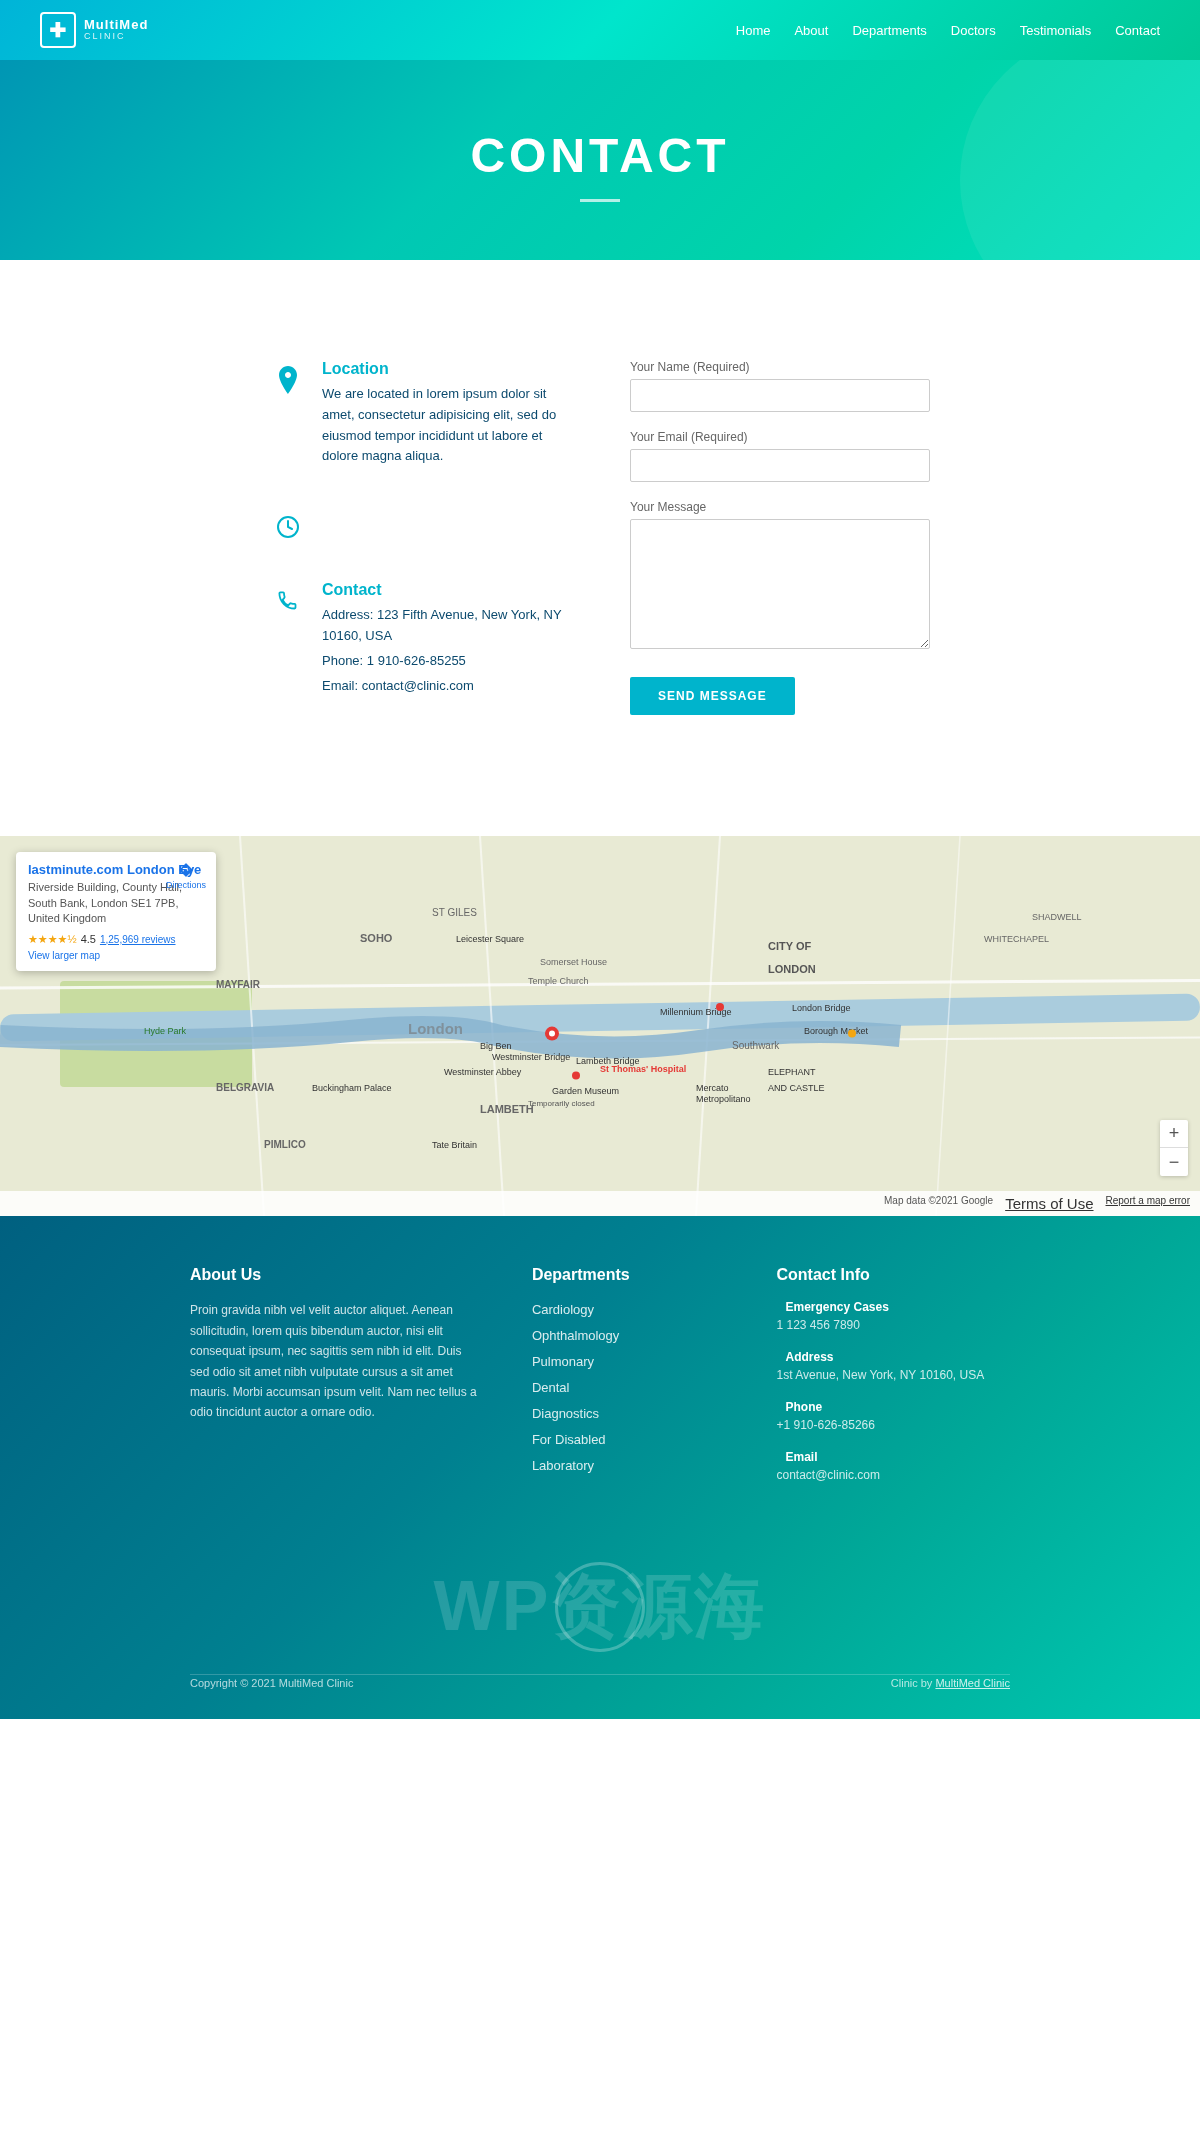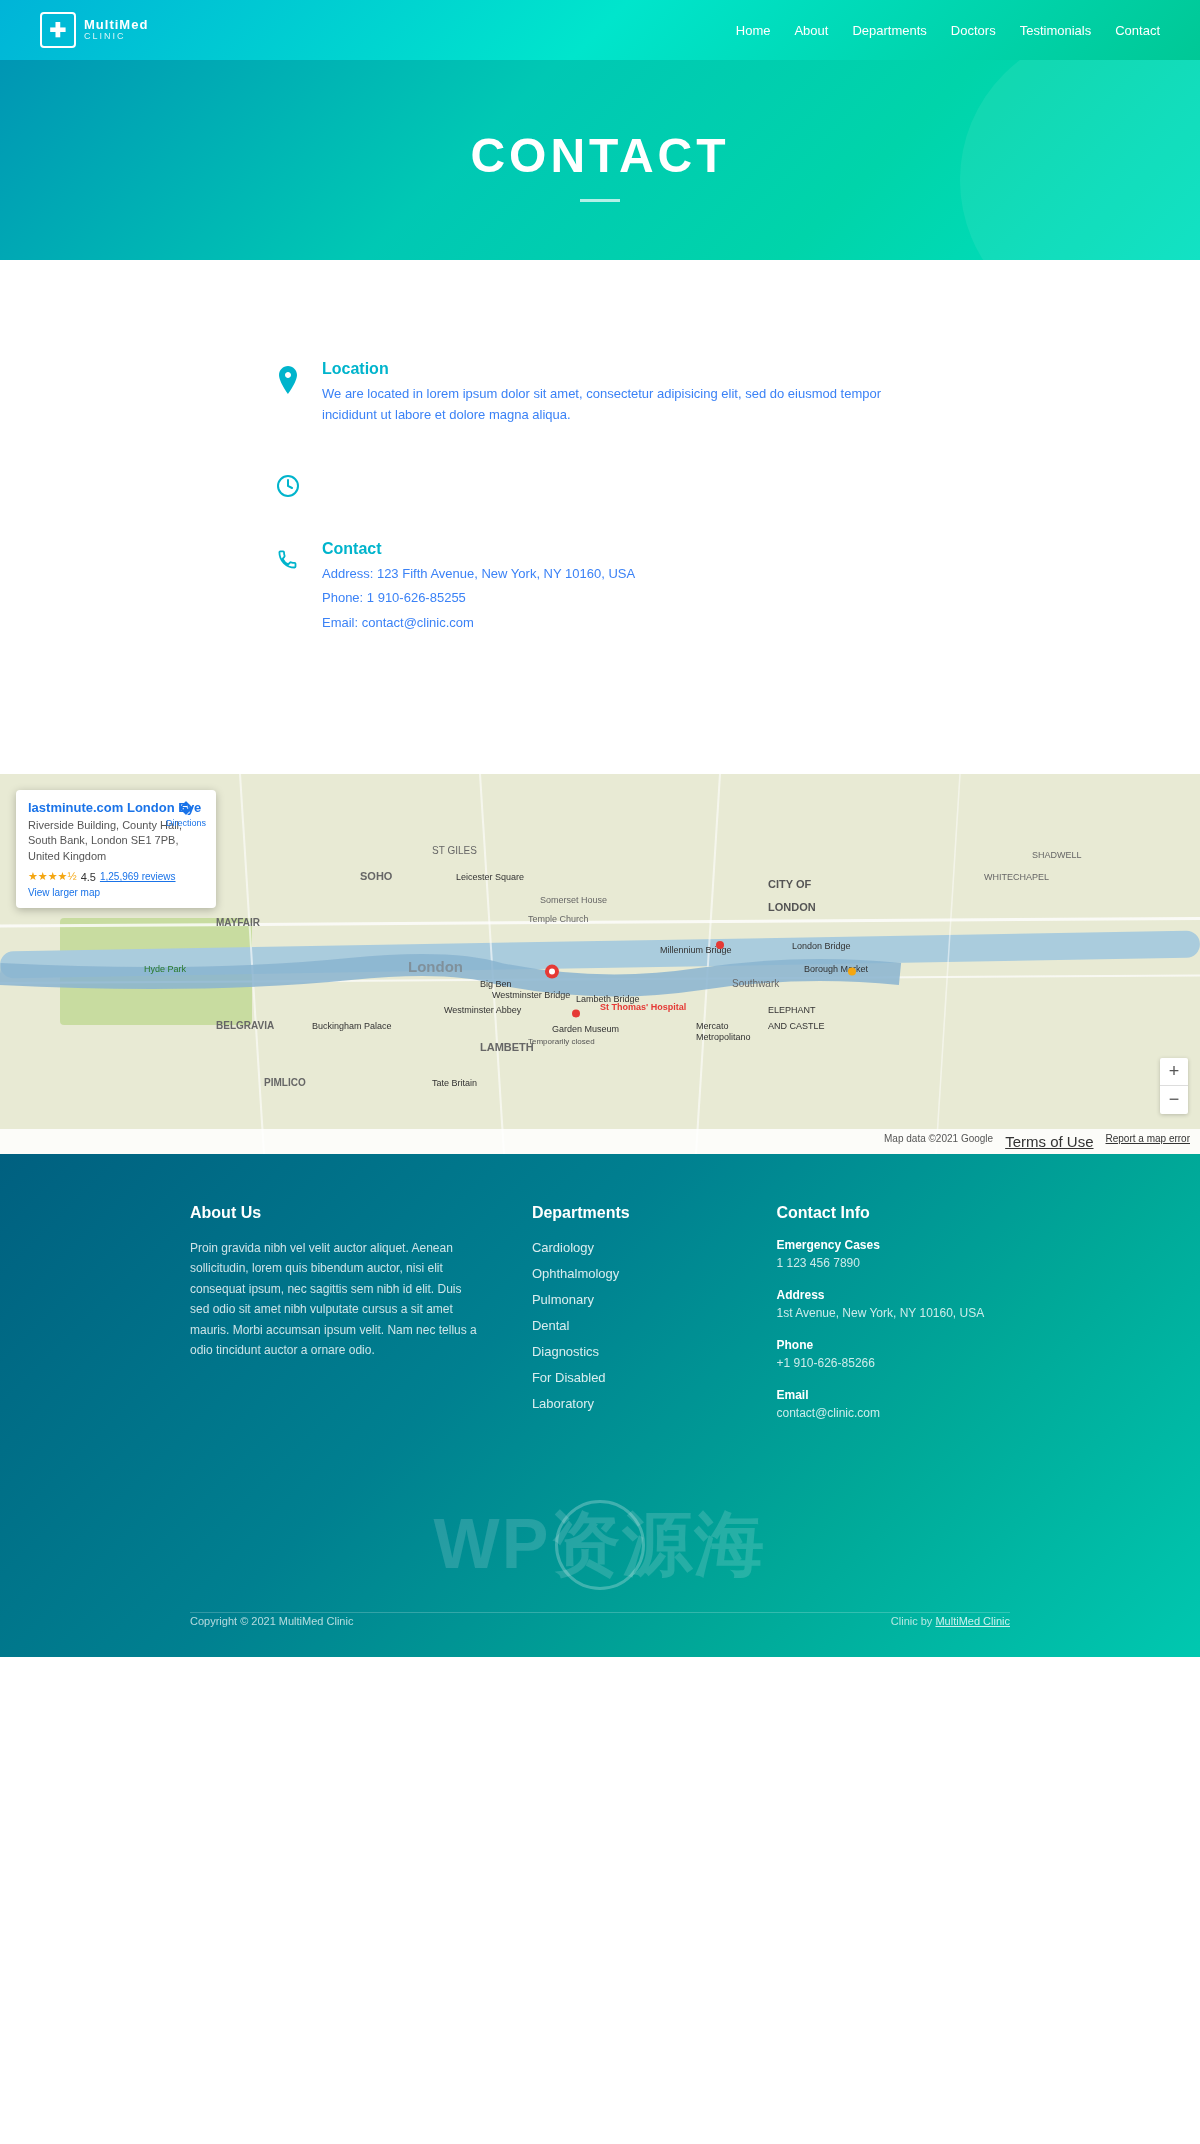--- a/index.html
+++ b/index.html
@@ -95,21 +95,21 @@
       height: 36px;
       min-width: 36px;
       display: flex;
       align-items: center;
       justify-content: center;
       color: #00b4cc;
       font-size: 22px;
       margin-top: 2px;
     }
     .info-content h3 { font-size: 16px; color: #00b4cc; font-weight: 700; margin-bottom: 6px; }
-    .info-content p { font-size: 13px; color: #3b82f6; line-height: 1.6; margin-bottom: 4px; }
+    .info-content p { font-size: 13px; color: #0c4a6e; line-height: 1.6; margin-bottom: 4px; }
 
     
     .form-group { margin-bottom: 18px; }
     .form-label { font-size: 12px; color: #666; margin-bottom: 5px; display: block; }
     .form-input, .form-textarea {
       width: 100%;
       border: 1px solid #ccc;
       border-radius: 2px;
       padding: 8px 10px;
       font-size: 13px;
@@ -237,21 +237,21 @@
       gap: 50px;
       max-width: 820px;
       margin: 0 auto 40px;
     }
     .footer-col h3 { font-size: 16px; font-weight: 700; margin-bottom: 16px; color: #fff; }
     .footer-col p { font-size: 12px; color: rgba(255,255,255,0.8); line-height: 1.7; }
     .footer-col ul { list-style: none; }
     .footer-col ul li { margin-bottom: 8px; }
     .footer-col ul li a { font-size: 13px; color: rgba(255,255,255,0.85); text-decoration: none; }
     .footer-contact-item { margin-bottom: 16px; }
-    .footer-contact-label { font-size: 12px; font-weight: 700; color: #fff; margin-bottom: 2px; }
+    .footer-contact-label { font-size: 12px; font-weight: 700; color: #fff; margin-bottom: 2px; margin-left: 9px; }
     .footer-contact-value { font-size: 12px; color: rgba(255,255,255,0.8); line-height: 1.5; }
     .footer-bottom {
       border-top: 1px solid rgba(255,255,255,0.2);
       padding-top: 2px;
       display: flex;
       justify-content: space-between;
       align-items: center;
       max-width: 820px;
       margin: 0 auto;
     }
@@ -338,20 +338,35 @@
         </div>
         <div class="info-content">
           <h3>Contact</h3>
           <p>Address: 123 Fifth Avenue, New York, NY 10160, USA</p>
           <p>Phone: 1 910-626-85255</p>
           <p>Email: contact@clinic.com</p>
         </div>
       </div>
     </div>
 
+    <div class="contact-right">
+      <div class="form-group">
+        <label class="form-label">Your Name (Required)</label>
+        <input class="form-input" type="text" style="">
+      </div>
+      <div class="form-group">
+        <label class="form-label">Your Email (Required)</label>
+        <input class="form-input" type="email" style="">
+      </div>
+      <div class="form-group">
+        <label class="form-label">Your Message</label>
+        <textarea class="form-textarea" style=""></textarea>
+      </div>
+      <button class="send-btn">SEND MESSAGE</button>
+    </div>
   </div>
 </section>
 
 <section class="map-section">
   <div class="map-canvas">
 
     <div class="map-inner"></div>
 
     <div class="park-area" style="top:38%;left:5%;width:16%;height:28%;"></div>
     <div class="water-area" style="top:44%;left:0%;width:100%;height:7%;transform:rotate(-1deg);"></div>

